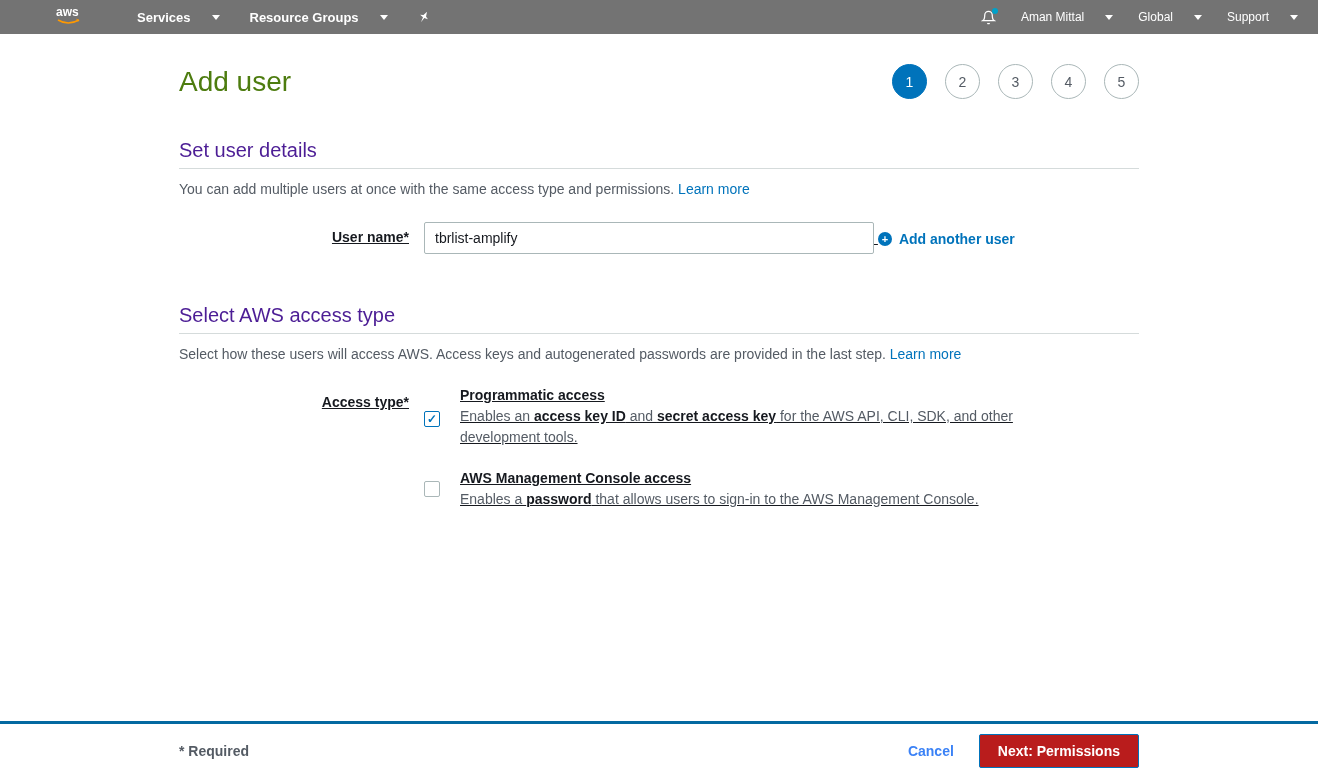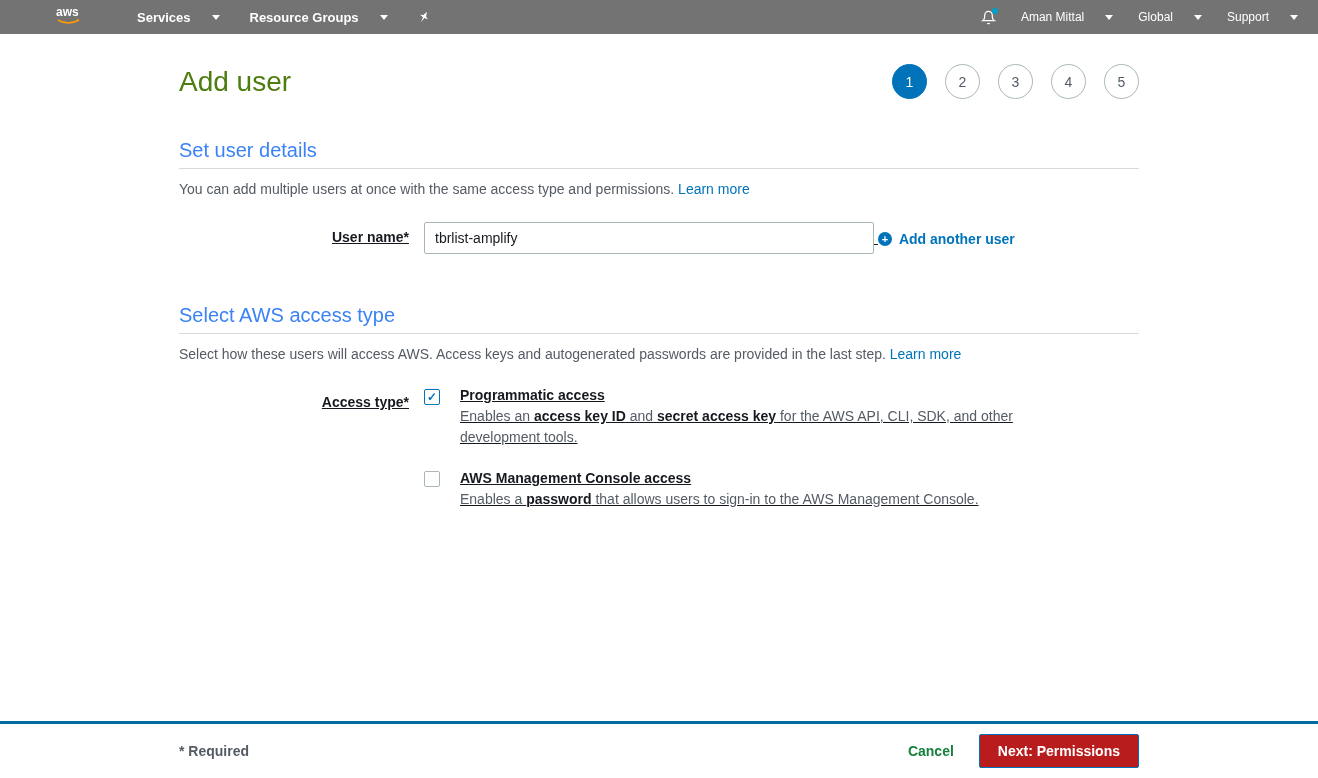--- a/index.html
+++ b/index.html
@@ -63,21 +63,21 @@
     border: 1px solid #aab7b8;
     display: flex; align-items: center; justify-content: center;
     font-size: 14px; color: #545b64;
     background: #fff;
   }
   .step.active { background: #0073bb; color: #fff; border-color: #0073bb; }
 
   .section-title {
     font-size: 20px;
     font-weight: 400;
-    color: #3b82f6;
+    color: #4c1d95;
     border-bottom: 1px solid #d5dbdb;
     padding-bottom: 6px;
     margin-bottom: 12px;
   }
   .section-desc {
     font-size: 14px;
     color: #545b64;
     margin-bottom: 25px;
   }
   .link { color: #0073bb; cursor: pointer; }
@@ -106,21 +106,21 @@
     cursor: pointer;
     font-size: 14px;
   }
   .plus-circle {
     width: 14px; height: 14px; border-radius: 50%; background: #0073bb; color: #fff;
     display: inline-flex; align-items: center; justify-content: center; font-size: 11px; font-weight: 700;
   }
 
   .section { margin-bottom: 50px; }
 
-  .checkbox-row { display: flex; align-items: flex-start; margin-bottom: 22px; }
+  .checkbox-row { display: flex; align-items: center; margin-bottom: 22px; }
   .checkbox-col { width: 18px; margin-right: 18px; padding-top: 1px; }
   .checkbox {
     width: 16px; height: 16px; border: 1px solid #aab7b8; border-radius: 2px;
     background: #fff; display: inline-flex; align-items: center; justify-content: center;
     cursor: pointer;
   }
   .checkbox.checked { background: #fff; border-color: #0073bb; }
   .checkbox.checked::after {
     content: "✓"; color: #0073bb; font-size: 12px; font-weight: 700;
   }
@@ -135,21 +135,21 @@
   }
   .footer-inner {
     width: 960px;
     margin: 0 auto;
     display: flex;
     align-items: center;
     justify-content: space-between;
   }
   .required { color: #545b64; font-size: 14px; font-weight: 700; }
   .footer-actions { display: flex; align-items: center; gap: 25px; }
-  .btn-cancel { color: #15803d; font-weight: 700; cursor: pointer; font-size: 14px; }
+  .btn-cancel { color: #3b82f6; font-weight: 700; cursor: pointer; font-size: 14px; }
   .btn-primary {
     background: #b91c1c;
     color: #fff;
     border: 1px solid #0073bb;
     border-radius: 2px;
     padding: 8px 18px;
     font-weight: 700;
     font-size: 14px;
     cursor: pointer;
   }

